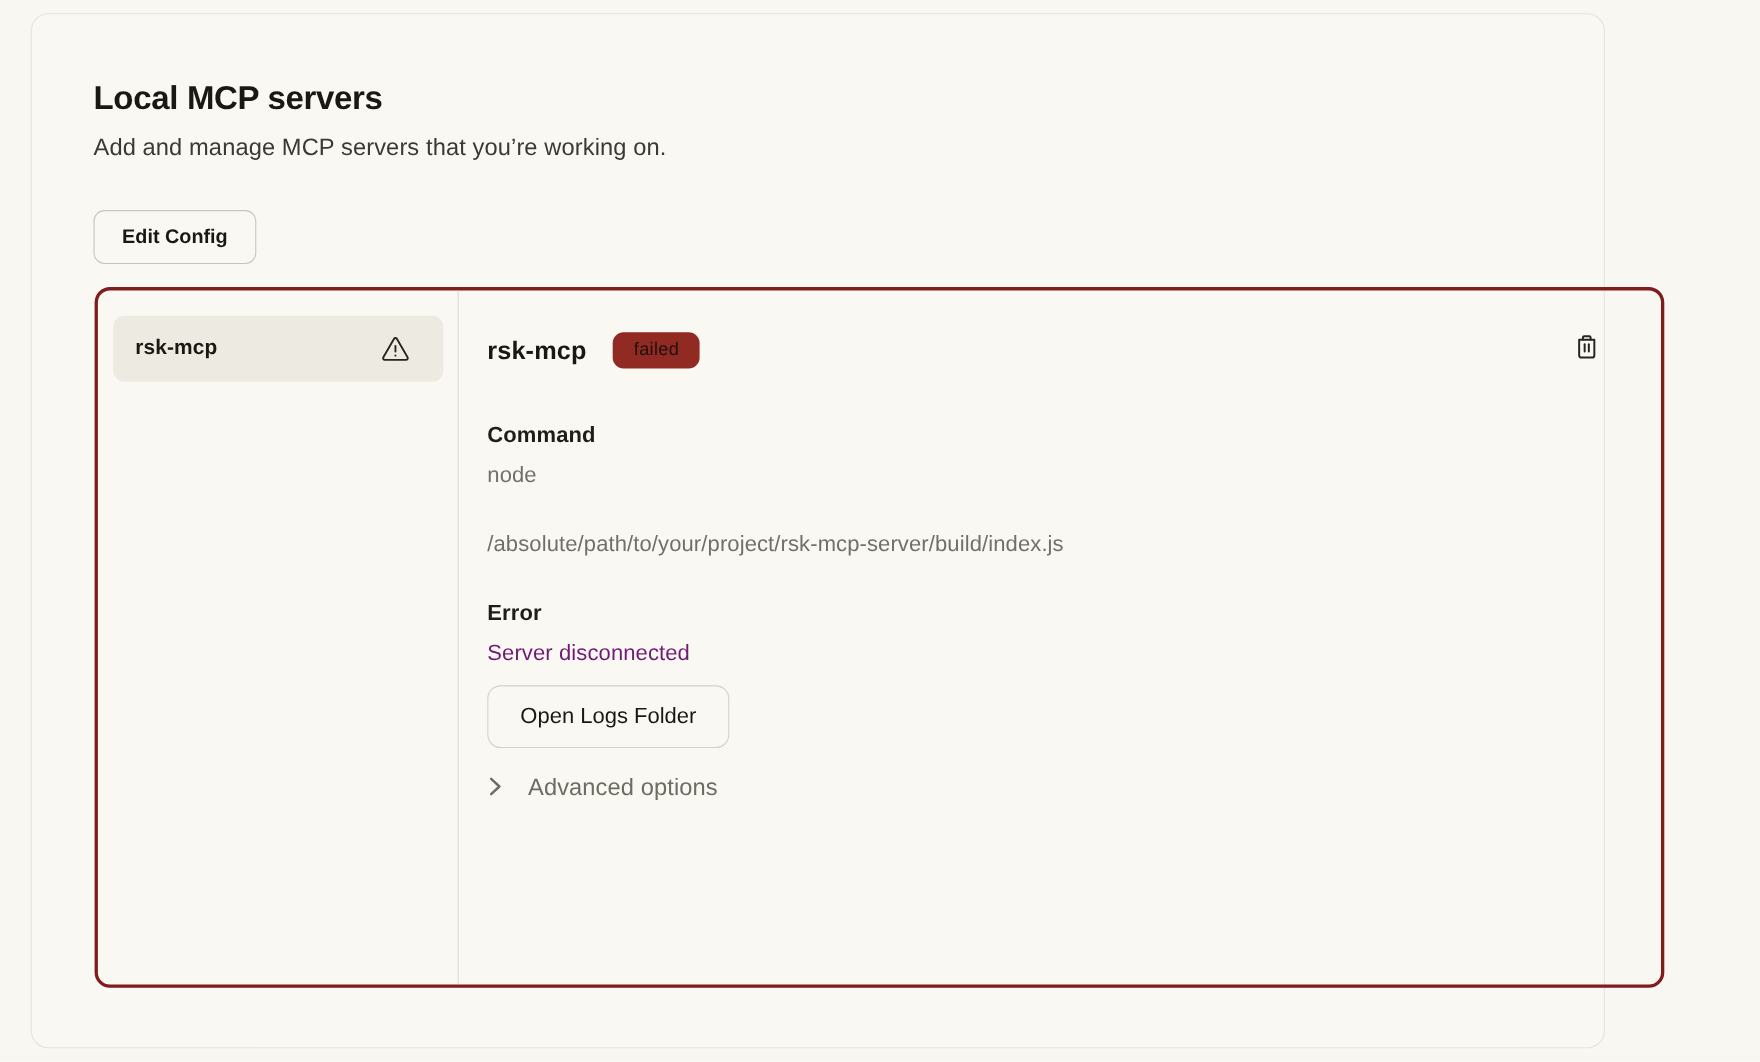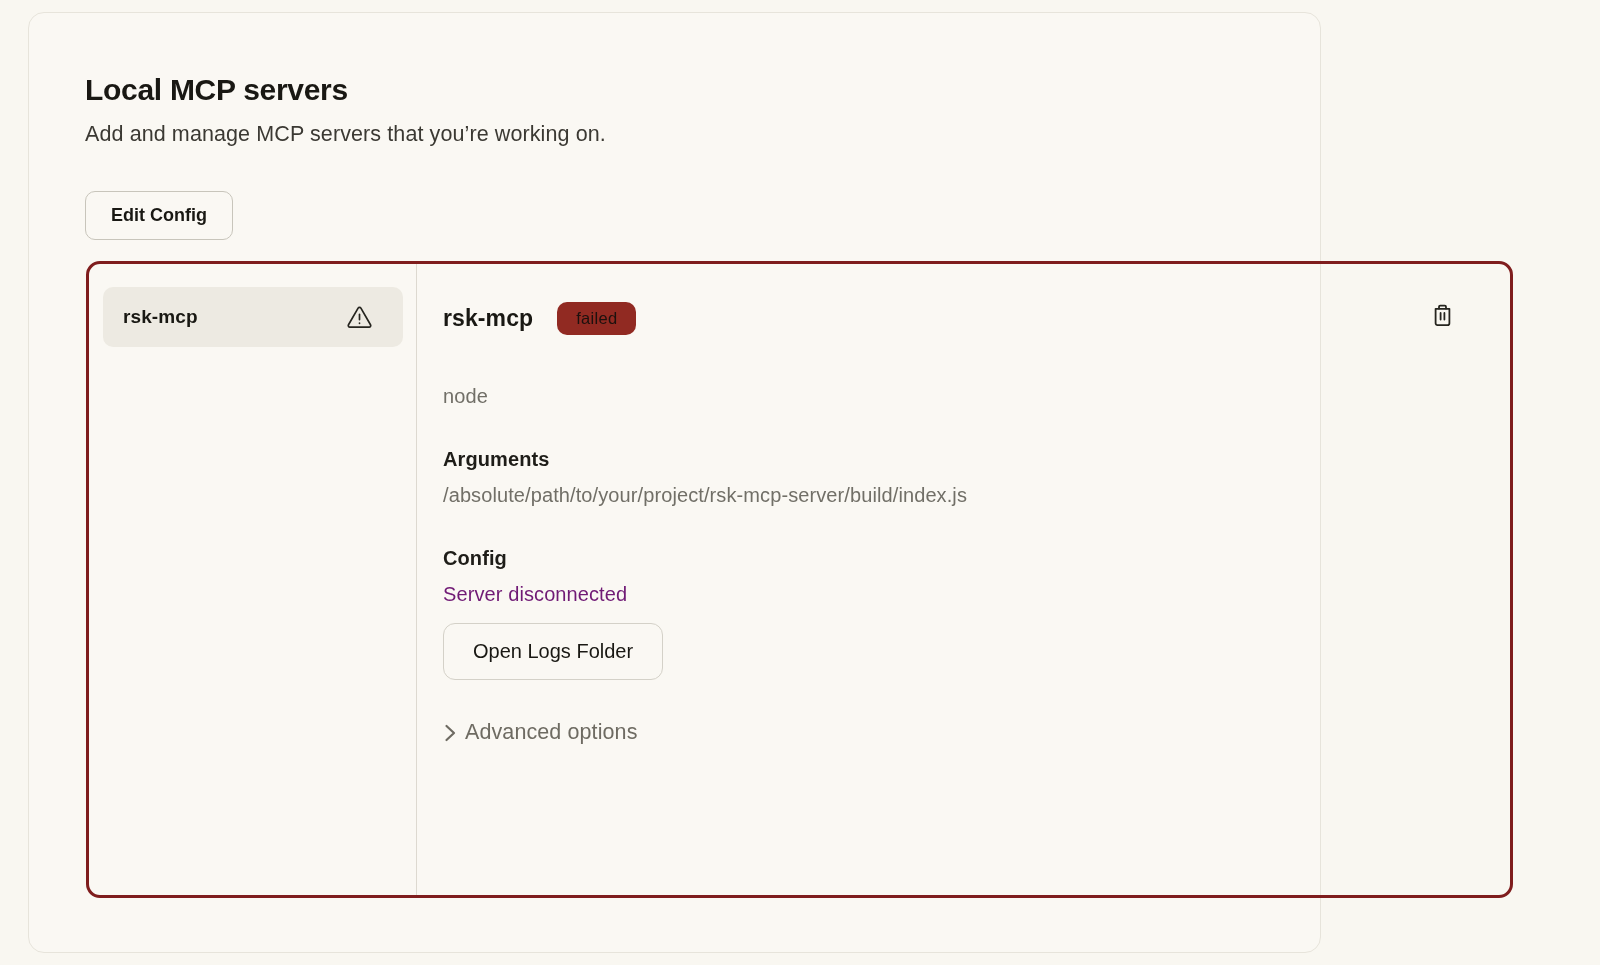--- a/index.html
+++ b/index.html
@@ -6,21 +6,21 @@
   html, body {
     width: 1600px; height: 965px;
     background: #f9f7f1;
     font-family: "Liberation Sans", sans-serif;
     color: #1e1d18;
     overflow: hidden;
   }
   .outer-card {
     position: absolute;
     left: 28px; top: 12px;
-    width: 1293px; height: 941px;
+    width: 1431px; height: 941px;
     background: #faf8f3;
     border: 1px solid #e7e4db;
     border-radius: 16px;
   }
   .header { position: absolute; left: 56px; top: 60px; }
   .page-title {
     font-size: 30px;
     font-weight: 700;
     letter-spacing: -0.3px;
     color: #191813;
@@ -131,24 +131,24 @@
     font-family: "Liberation Sans", sans-serif;
     font-size: 20px;
     font-weight: 400;
     color: #191813;
     background: transparent;
     border: 1px solid #d4d1c8;
     border-radius: 12px;
     cursor: pointer;
   }
   .advanced-row {
-    margin-top: 40px;
-    display: flex;
-    align-items: center;
-    gap: 8px;
+    margin-top: 24px;
+    display: flex;
+    align-items: flex-start;
+    gap: 23px;
     color: #6e6b62;
     font-size: 21.5px;
     letter-spacing: 0.1px;
     cursor: pointer;
     width: fit-content;
   }
   .icon { display: inline-flex; align-items: center; justify-content: center; }
 </style>
 </head>
 <body>
@@ -188,30 +188,30 @@
           <svg width="23" height="26" viewBox="0 0 23 26" fill="none" stroke="currentColor" stroke-width="1.8" stroke-linecap="round" stroke-linejoin="round">
             <path d="M8 6.6 v-1.8 a1.2 1.2 0 0 1 1.2 -1.2 h4.6 a1.2 1.2 0 0 1 1.2 1.2 v1.8"></path>
             <path d="M4.6 6.8 h13.8 v14.4 a1.9 1.9 0 0 1 -1.9 1.9 H6.5 a1.9 1.9 0 0 1 -1.9 -1.9 Z"></path>
             <line x1="9.6" y1="11" x2="9.6" y2="17.5"></line>
             <line x1="13.4" y1="11" x2="13.4" y2="17.5"></line>
           </svg>
         </span>
       </button>
 
       <div class="mt-command">
+        <div class="section-label">Command</div>
         <div class="section-value">node</div>
       </div>
 
       <div class="mt-section">
-        <div class="section-label">Arguments</div>
         <div class="section-value">/absolute/path/to/your/project/rsk-mcp-server/build/index.js</div>
       </div>
 
       <div class="mt-section">
-        <div class="section-label">Config</div>
+        <div class="section-label">Error</div>
         <div class="section-value dark">Server disconnected</div>
         <button class="open-logs-btn">Open Logs Folder</button>
       </div>
 
       <div class="advanced-row">
         <span class="icon">
           <svg width="14" height="22" viewBox="0 0 14 22" fill="none" stroke="#6e6b62" stroke-width="2.2" stroke-linecap="round" stroke-linejoin="round">
             <path d="M3.5 4 L11 11 L3.5 18"></path>
           </svg>
         </span>

